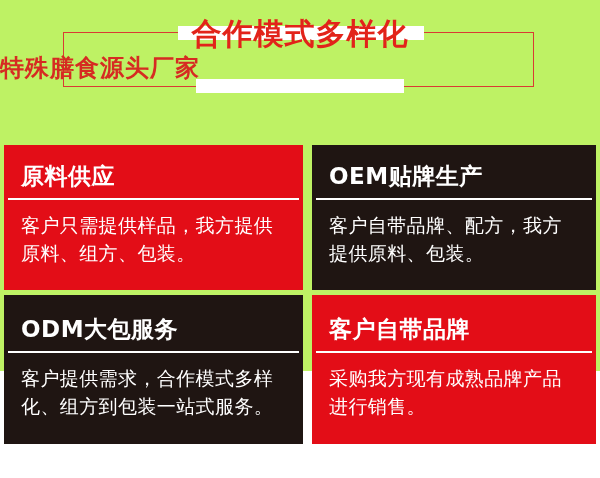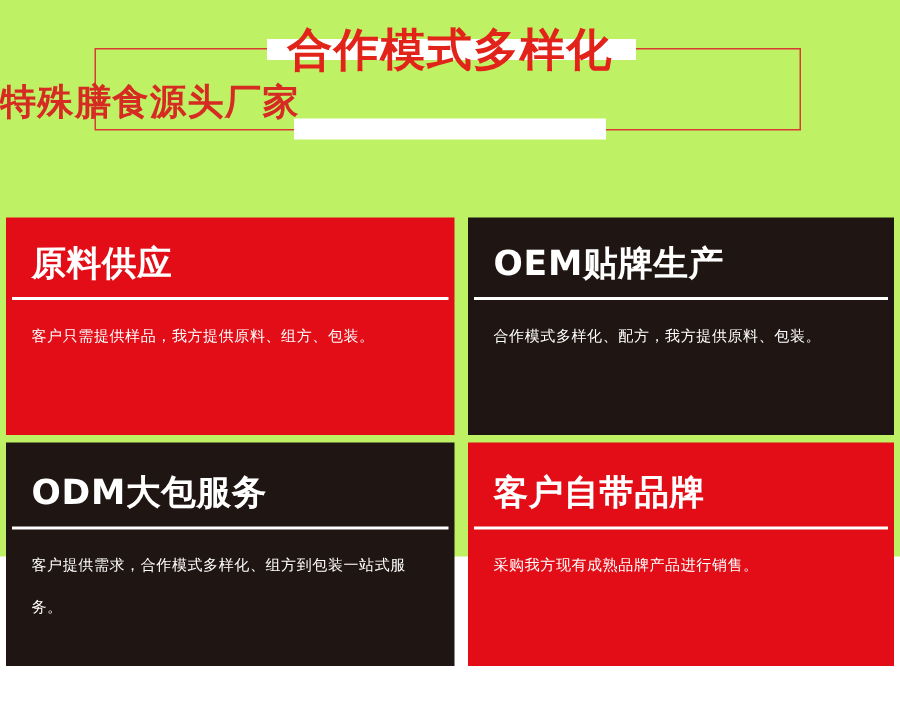--- a/index.html
+++ b/index.html
@@ -128,21 +128,21 @@
     top: 53px;
     height: 2px;
     background: #ffffff;
   }
 
   .card-body {
     position: absolute;
     left: 17px;
     right: 20px;
     top: 66px;
-    font-size: 10px;
+    font-size: 19px;
     font-weight: normal;
     color: #ffffff;
     line-height: 28px;
     letter-spacing: 0.4px;
   }
   .card-r2c1 .card-title,
   .card-r2c2 .card-title { top: 19px; }
   .card-r2c1 .card-rule,
   .card-r2c2 .card-rule { top: 56px; }
   .card-r2c1 .card-body,
@@ -165,21 +165,21 @@
 
     <div class="card red card-r1c1">
       <div class="card-title">原料供应</div>
       <div class="card-rule"></div>
       <div class="card-body">客户只需提供样品，我方提供原料、组方、包装。</div>
     </div>
 
     <div class="card dark card-r1c2">
       <div class="card-title">OEM贴牌生产</div>
       <div class="card-rule"></div>
-      <div class="card-body">合作模式多样化、配方，我方提供原料、包装。</div>
+      <div class="card-body">客户自带品牌、配方，我方提供原料、包装。</div>
     </div>
 
     <div class="card dark card-r2c1">
       <div class="card-title">ODM大包服务</div>
       <div class="card-rule"></div>
       <div class="card-body">客户提供需求，合作模式多样化、组方到包装一站式服务。</div>
     </div>
 
     <div class="card red card-r2c2">
       <div class="card-title">客户自带品牌</div>

